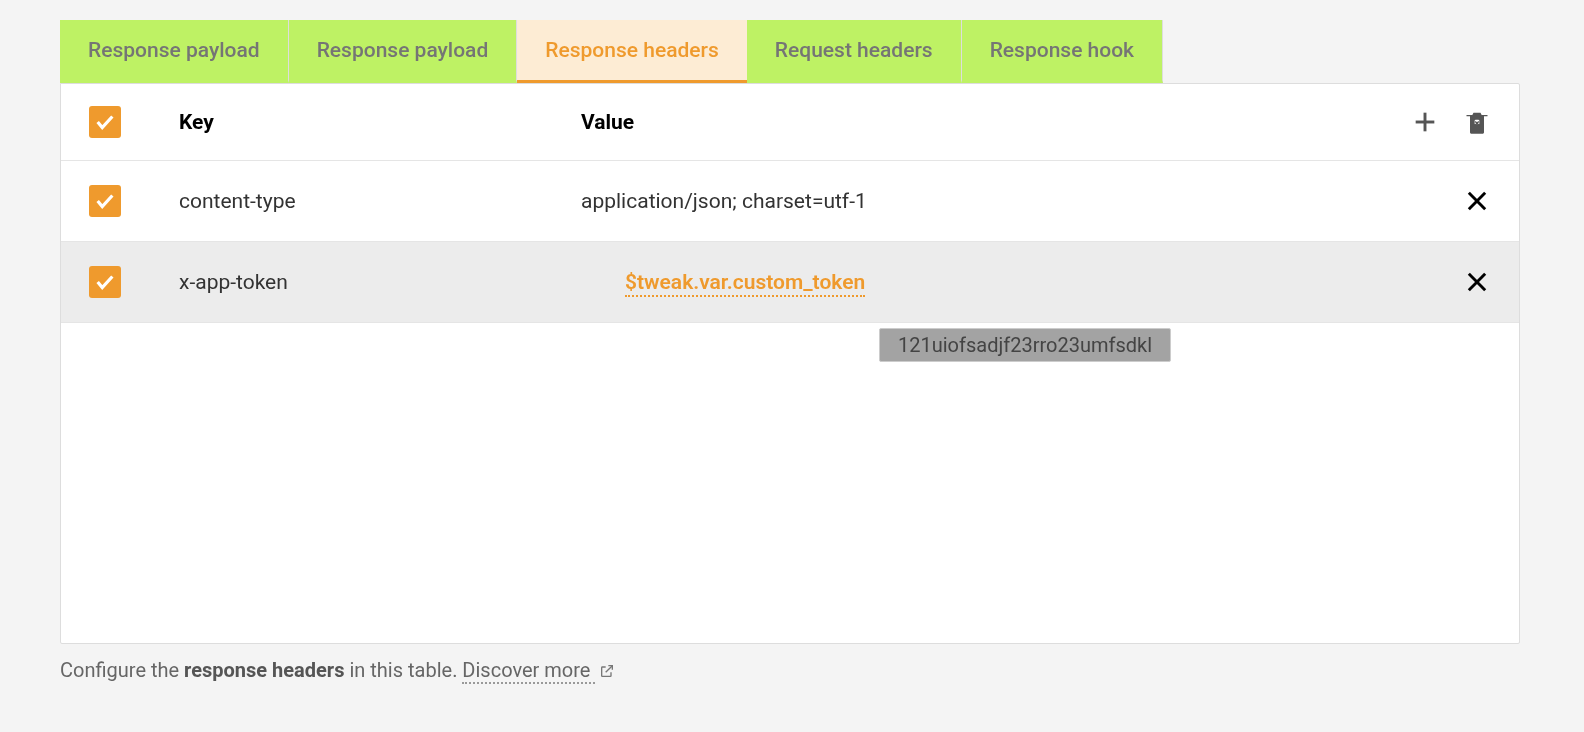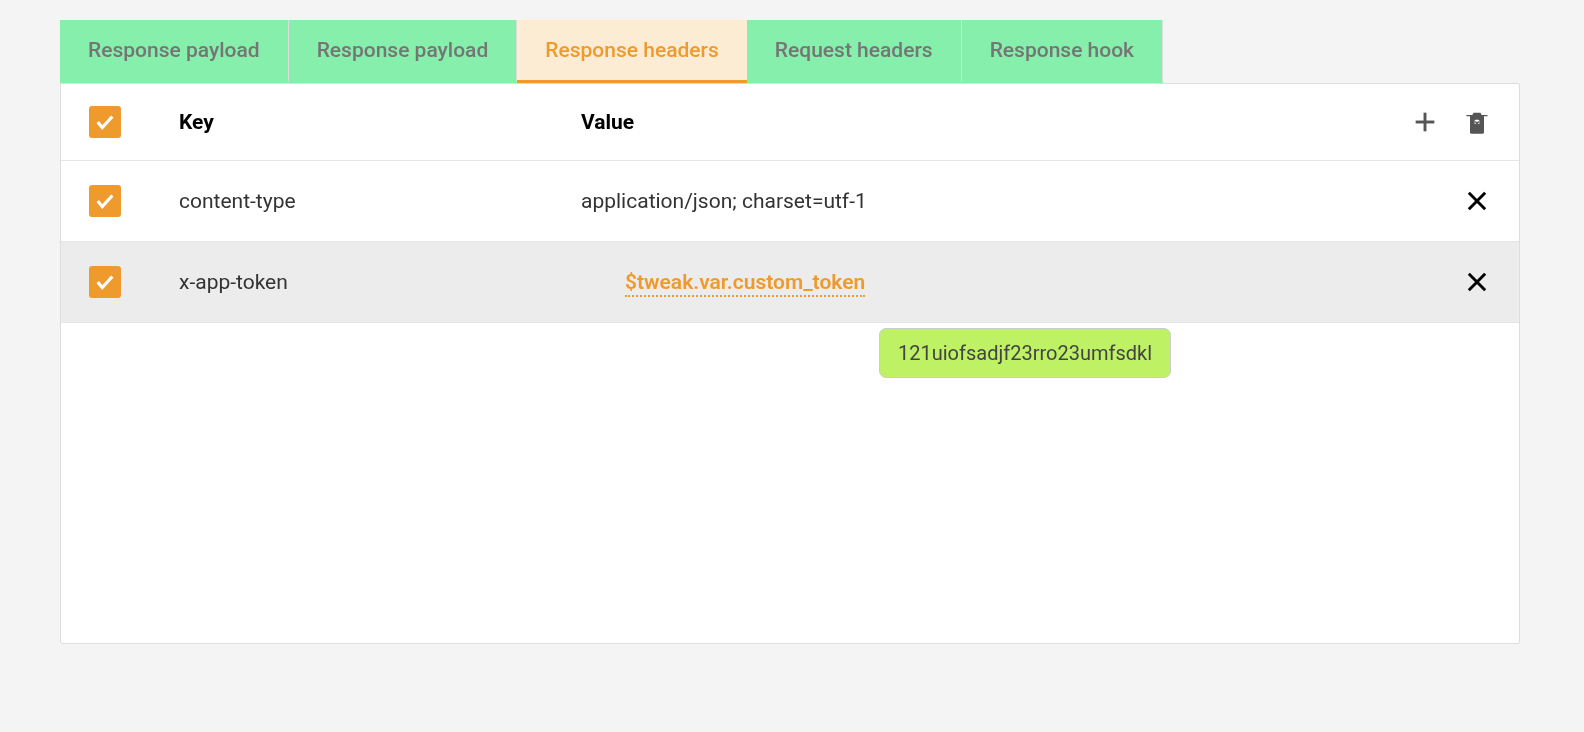--- a/index.html
+++ b/index.html
@@ -16,21 +16,21 @@
     }
     .container {
       max-width: 1460px;
     }
     .tabs {
       display: flex;
       gap: 0;
     }
     .tab {
       padding: 18px 28px;
-      background: #86efac;
+      background: #bef264;
       color: #757575;
       font-weight: 500;
       font-size: 21px;
       cursor: pointer;
       border-right: 1px solid #ddd;
       border-bottom: 3px solid transparent;
     }
     .tab.active {
       background: #fdecd4;
       color: #ef9a2d;
@@ -107,24 +107,24 @@
       color: #ef9a2d;
       font-weight: 600;
       border-bottom: 2px dotted #ef9a2d;
       padding-bottom: 1px;
       margin-left: 44px;
     }
     .tooltip {
       position: absolute;
       top: 86px;
       left: 818px;
-      background: #bef264;
+      background: #a3a3a3;
       border: 1px solid #ccc;
-      border-radius: 7px;
-      padding: 12px 18px;
+      border-radius: 2px;
+      padding: 4px 18px;
       font-size: 20px;
       color: #444;
       z-index: 10;
     }
     .spacer {
       height: 320px;
     }
     .footer-text {
       padding: 14px 0 0 0;
       font-size: 20px;
@@ -222,13 +222,20 @@
               <line x1="19" y1="5" x2="5" y2="19"></line>
             </svg>
         </span>
       </div>
       <div class="tooltip">121uiofsadjf23rro23umfsdkl</div>
     </div>
 
     <div class="spacer"></div>
   </div>
 
+  <div class="footer-text">
+    <span>Configure the </span><strong>response headers</strong><span> in this table. </span><span class="discover-link">Discover more </span><span class="ext-icon"><svg viewBox="0 0 24 24" fill="none" stroke-width="2">
+          <path d="M14 4h6v6"></path>
+          <path d="M20 4L10 14"></path>
+          <path d="M18 14v5a1 1 0 0 1-1 1H5a1 1 0 0 1-1-1V7a1 1 0 0 1 1-1h5"></path>
+        </svg></span>
+  </div>
 </div>
 
 </body></html>

